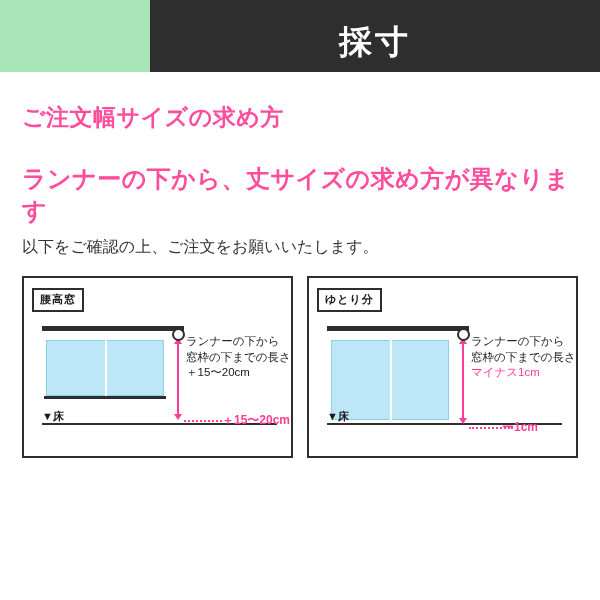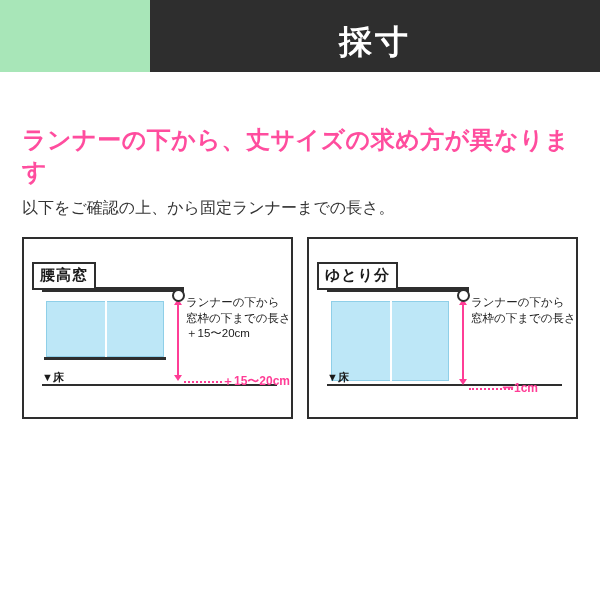--- a/index.html
+++ b/index.html
@@ -79,24 +79,24 @@
   .panel {
     width: 271px;
     height: 182px;
     border: 2px solid #2e2e2e;
     position: relative;
     background: #ffffff;
   }
   .panel-title {
     position: absolute;
     left: 8px;
-    top: 23px;
+    top: 10px;
     border: 2px solid #2e2e2e;
     background: #ffffff;
-    font-size: 15px;
+    font-size: 11px;
     font-weight: bold;
     color: #1a1a1a;
     padding: 2px 6px 3px 6px;
     letter-spacing: 1px;
     z-index: 5;
   }
 
   .diagram {
     position: absolute;
     inset: 0;
@@ -180,23 +180,24 @@
 <body>
 
 <div class="header">
   <div class="header-band">
     <span class="header-title">採寸</span>
   </div>
 </div>
 
 <div class="content">
 
+  <h2 class="h-pink">ご注文幅サイズの求め方</h2>
 
   <h2 class="h-pink big">ランナーの下から、丈サイズの求め方が異なります</h2>
-  <p class="para2">以下をご確認の上、から固定ランナーまでの長さ。</p>
+  <p class="para2">以下をご確認の上、ご注文をお願いいたします。</p>
 
   <div class="panels">
 
     <div class="panel">
       <div class="panel-title">腰高窓</div>
 
       <div class="diagram">
 
         <div class="rail" style="left:18px; top:48px; width:142px; height:5px;"></div>
 
@@ -243,18 +244,19 @@
         <div class="measure" style="left:153px; top:64px; height:76px;"></div>
         <div class="arrow-up" style="left:150px; top:60px;"></div>
         <div class="arrow-down" style="left:150px; top:140px;"></div>
 
         <div class="dotted" style="left:160px; top:149px; width:44px;"></div>
         <div class="measure-label" style="left:193px; top:141px;">ー1cm</div>
 
         <div class="note" style="left:162px; top:56px;">
           <div>ランナーの下から</div>
           <div>窓枠の下までの長さ</div>
+          <div class="pink">マイナス1cm</div>
         </div>
       </div>
     </div>
 
   </div>
 </div>
 
 </body></html>

